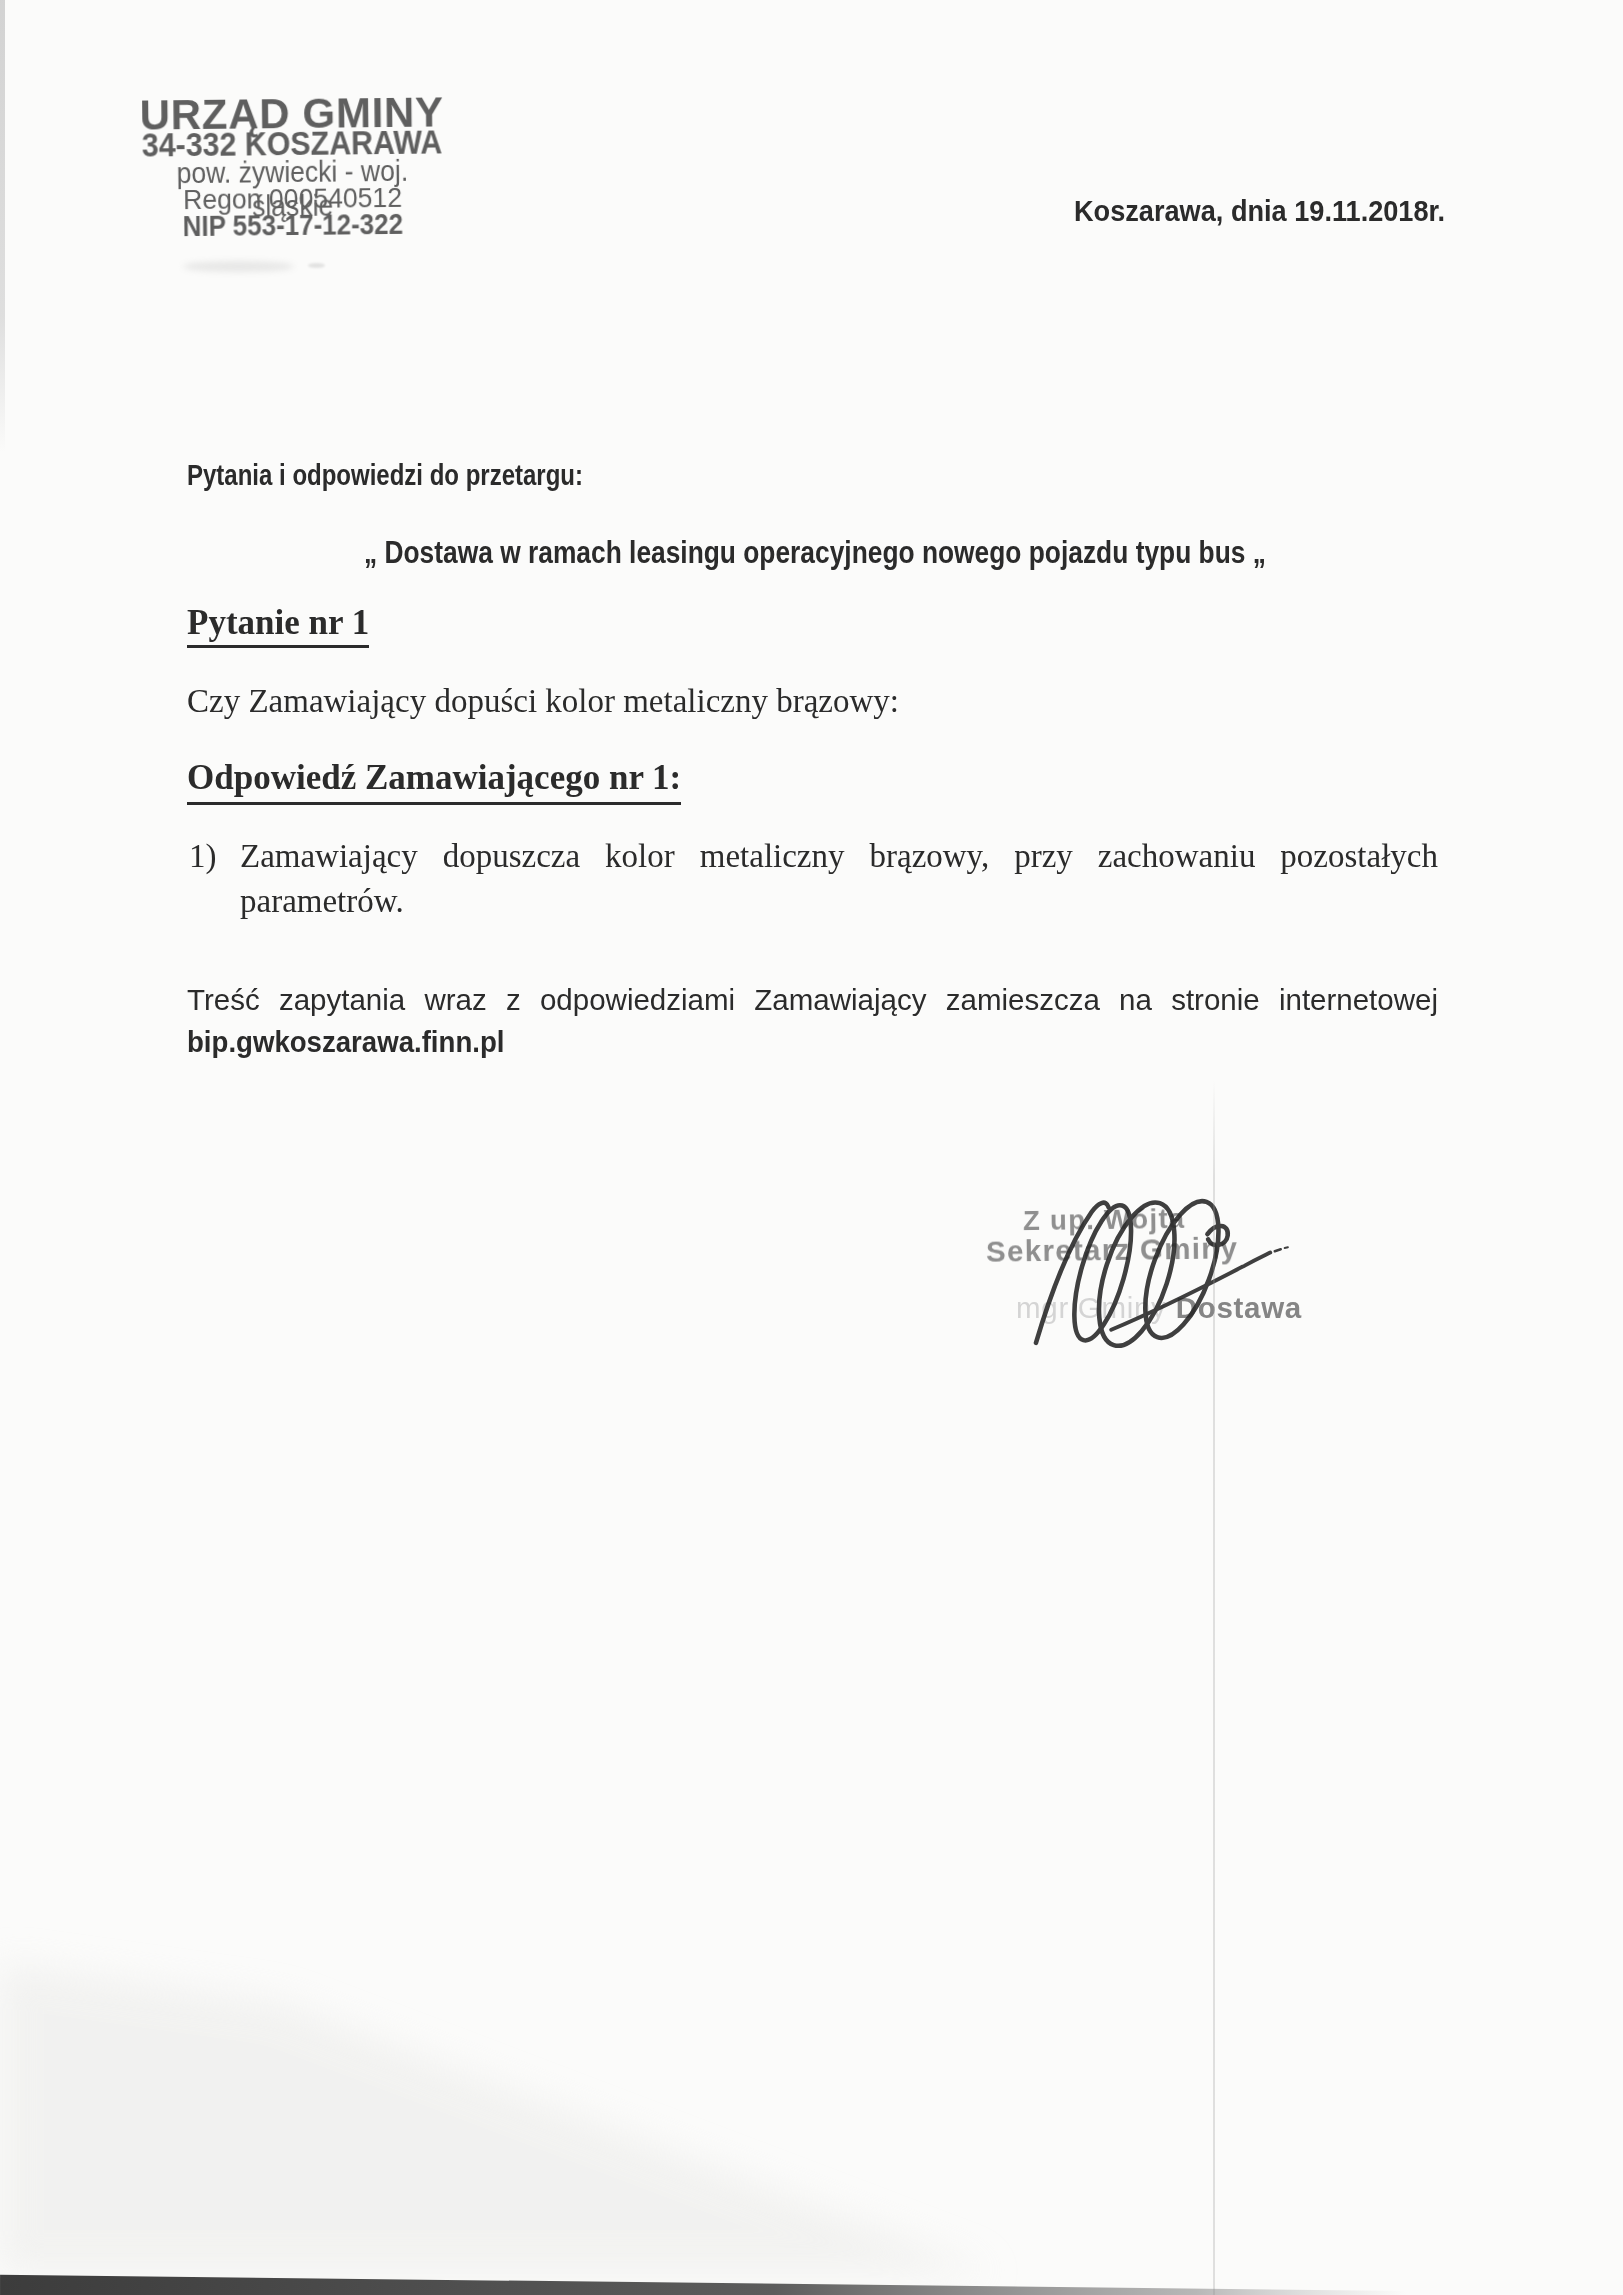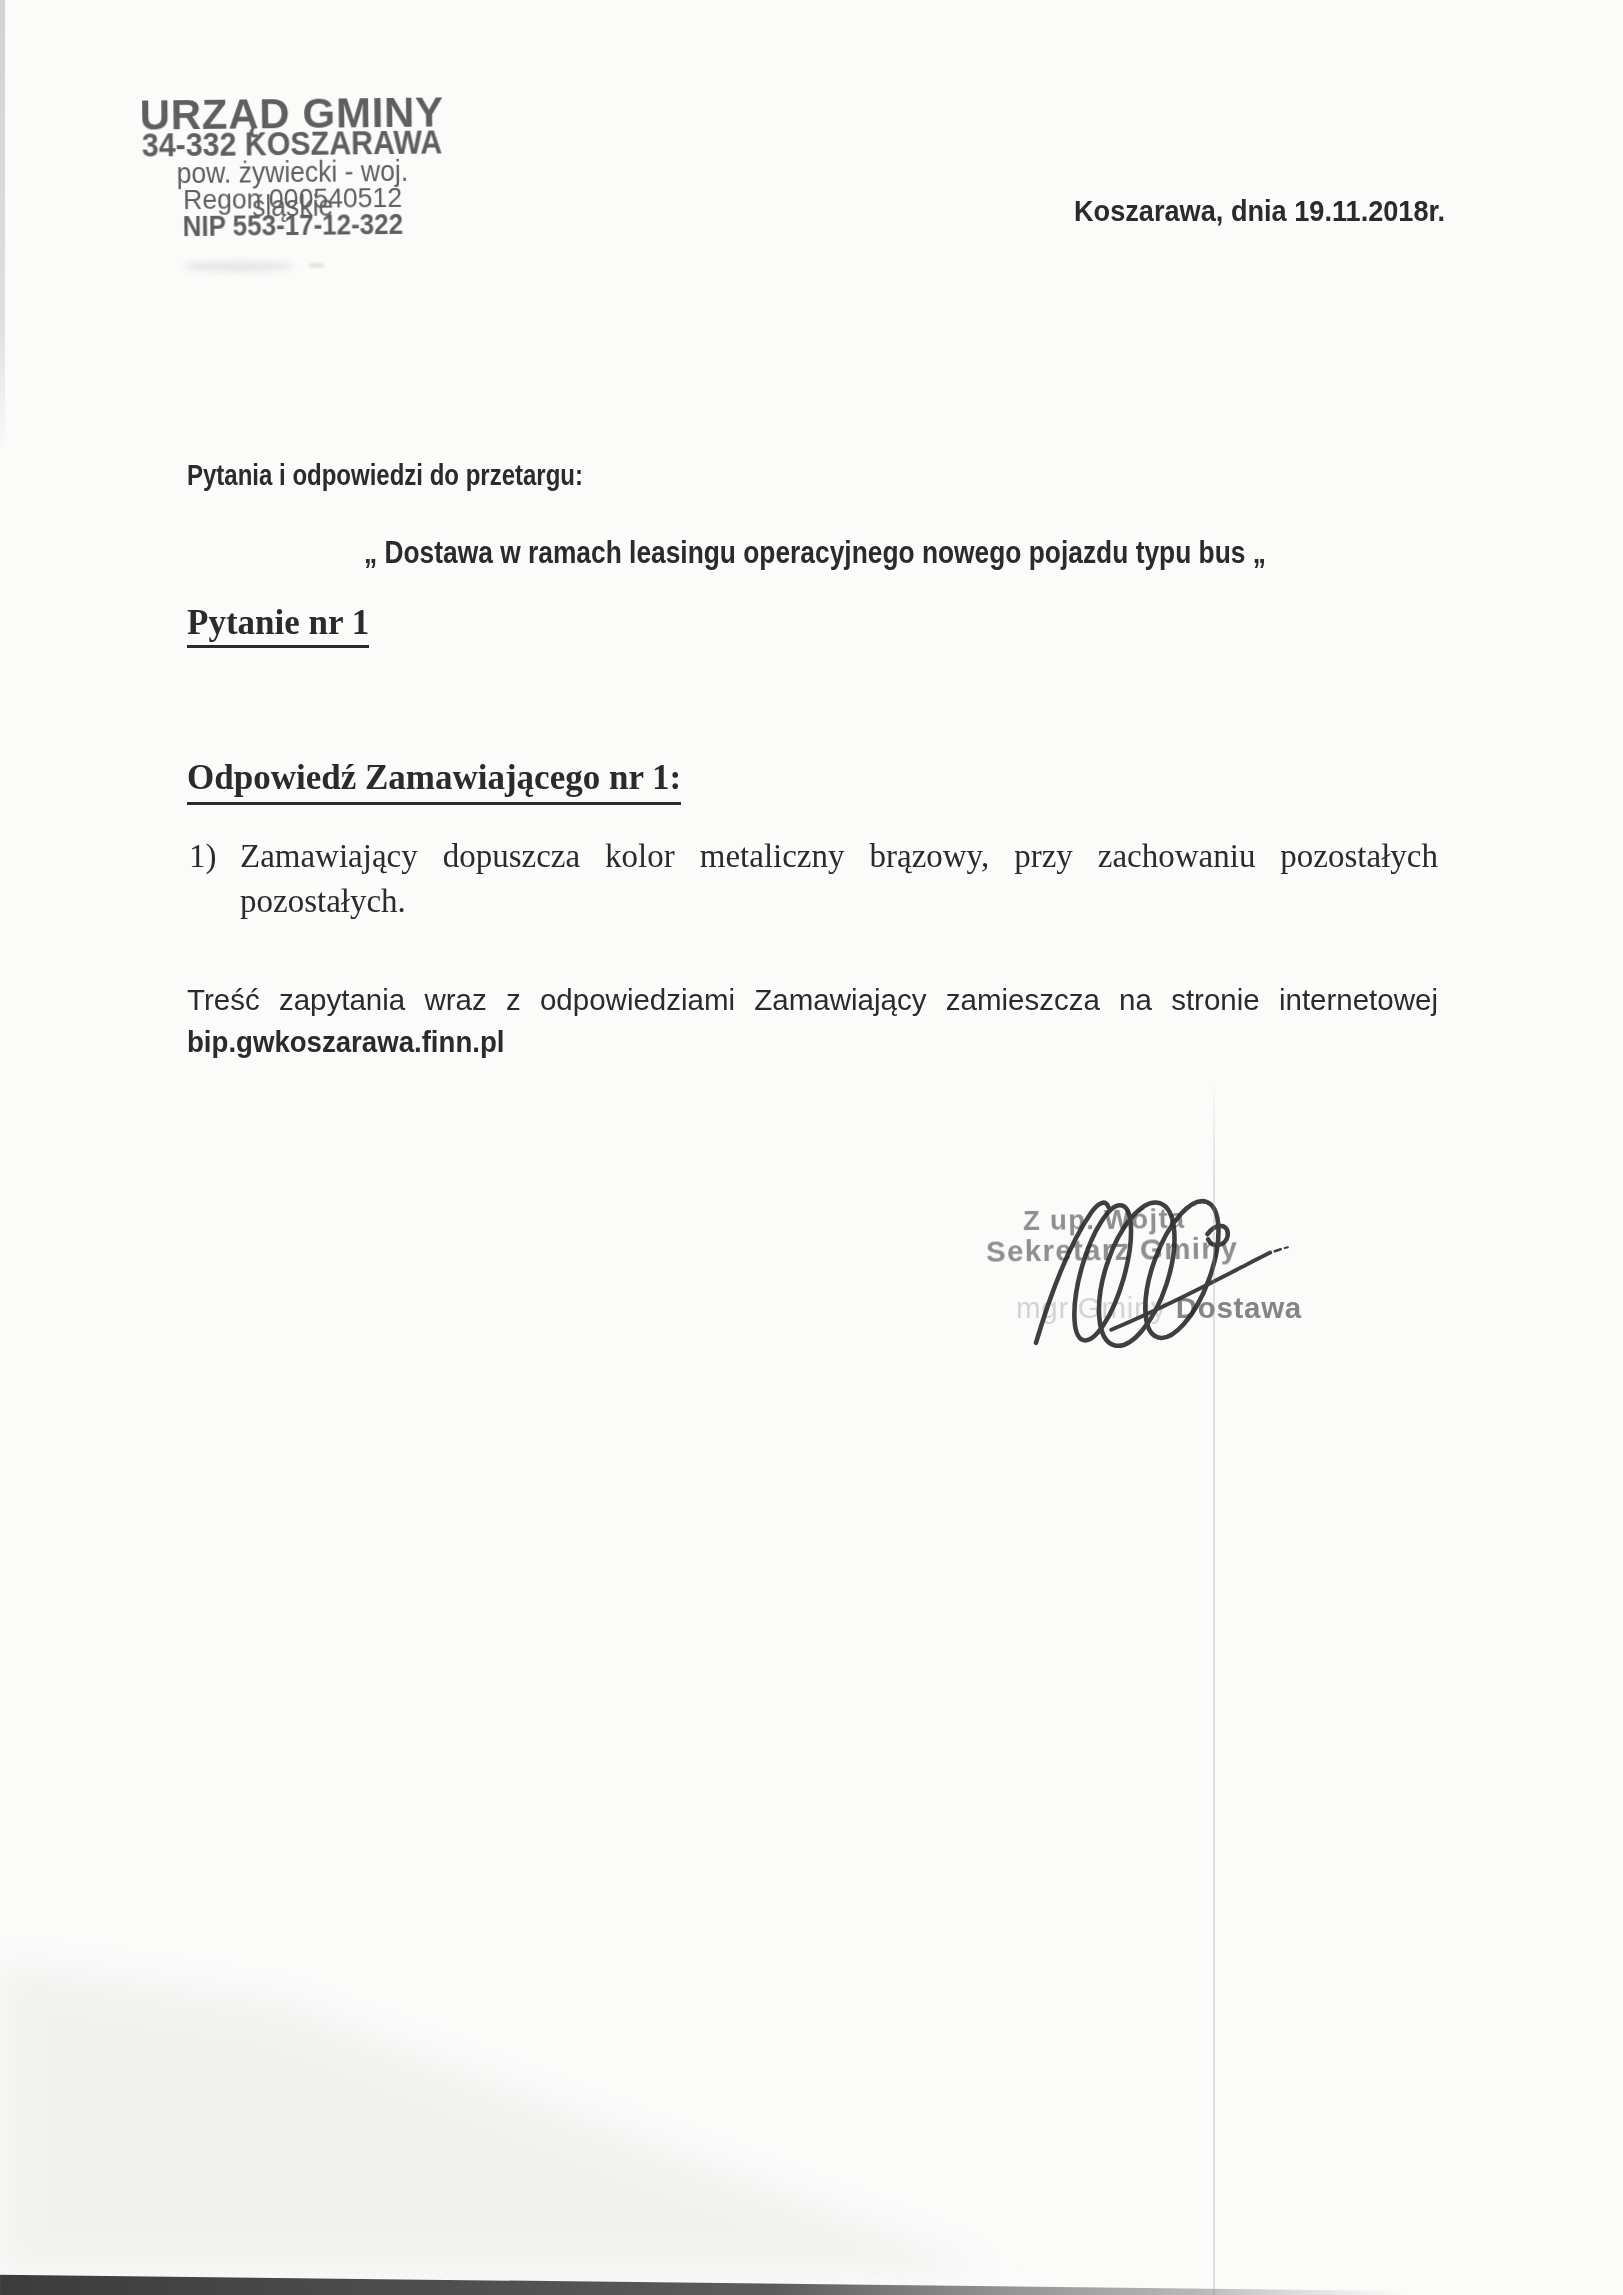--- a/index.html
+++ b/index.html
@@ -73,28 +73,29 @@
   <div class="abs sans b ink cond92" style="left:1074px;top:194px;font-size:29.5px;">Koszarawa, dnia 19.11.2018r.</div>
 
   <div class="abs sans b ink cond80" style="left:187px;top:458px;font-size:30px;">Pytania i odpowiedzi do przetargu:</div>
 
   <div class="abs sans b ink cond85" style="left:364px;top:535px;font-size:31px;">„ Dostawa w ramach leasingu operacyjnego nowego pojazdu typu bus „</div>
 
   <div class="abs serif b ink" style="left:187px;top:603px;font-size:35px;">
     <span class="uline1">Pytanie nr 1</span>
   </div>
 
+  <div class="abs serif ink" style="left:187px;top:683px;font-size:33px;">Czy Zamawiający dopuści kolor metaliczny brązowy:</div>
 
   <div class="abs serif b ink" style="left:187px;top:758px;font-size:35px;">
     <span class="uline2">Odpowiedź Zamawiającego nr 1:</span>
   </div>
 
   <div class="abs serif ink" style="left:189px;top:838px;font-size:33px;">1)</div>
   <div class="abs serif ink justline" style="left:240px;top:838px;width:1198px;font-size:33px;">Zamawiający dopuszcza kolor metaliczny brązowy,  przy zachowaniu pozostałych</div>
-  <div class="abs serif ink" style="left:240px;top:883px;font-size:33px;">pozostałych.</div>
+  <div class="abs serif ink" style="left:240px;top:883px;font-size:33px;">parametrów.</div>
 
   <div class="abs sans ink justline" style="left:187px;top:983px;width:1251px;font-size:29.5px;">Treść zapytania wraz z odpowiedziami Zamawiający zamieszcza na stronie internetowej</div>
   <div class="abs sans b ink cond92" style="left:187px;top:1025px;font-size:30px;">bip.gwkoszarawa.finn.pl</div>
 
   <div class="abs sans b sigstamp" style="left:1023px;top:1204px;font-size:27.5px;letter-spacing:1.3px;transform:rotate(-0.8deg);">Z up. Wójta</div>
   <div class="abs sans b sigstamp" style="left:986px;top:1233px;font-size:29.5px;letter-spacing:1.3px;transform:rotate(-0.8deg);">Sekretarz Gminy</div>
 
   <div class="abs sans" style="left:1016px;top:1291px;font-size:29.5px;letter-spacing:0.7px;filter:blur(0.3px);">
     <span class="sigfaint">mgr Gminy</span><span style="display:inline-block;width:9.2px;"></span><span class="signame b">Dostawa</span>
   </div>

